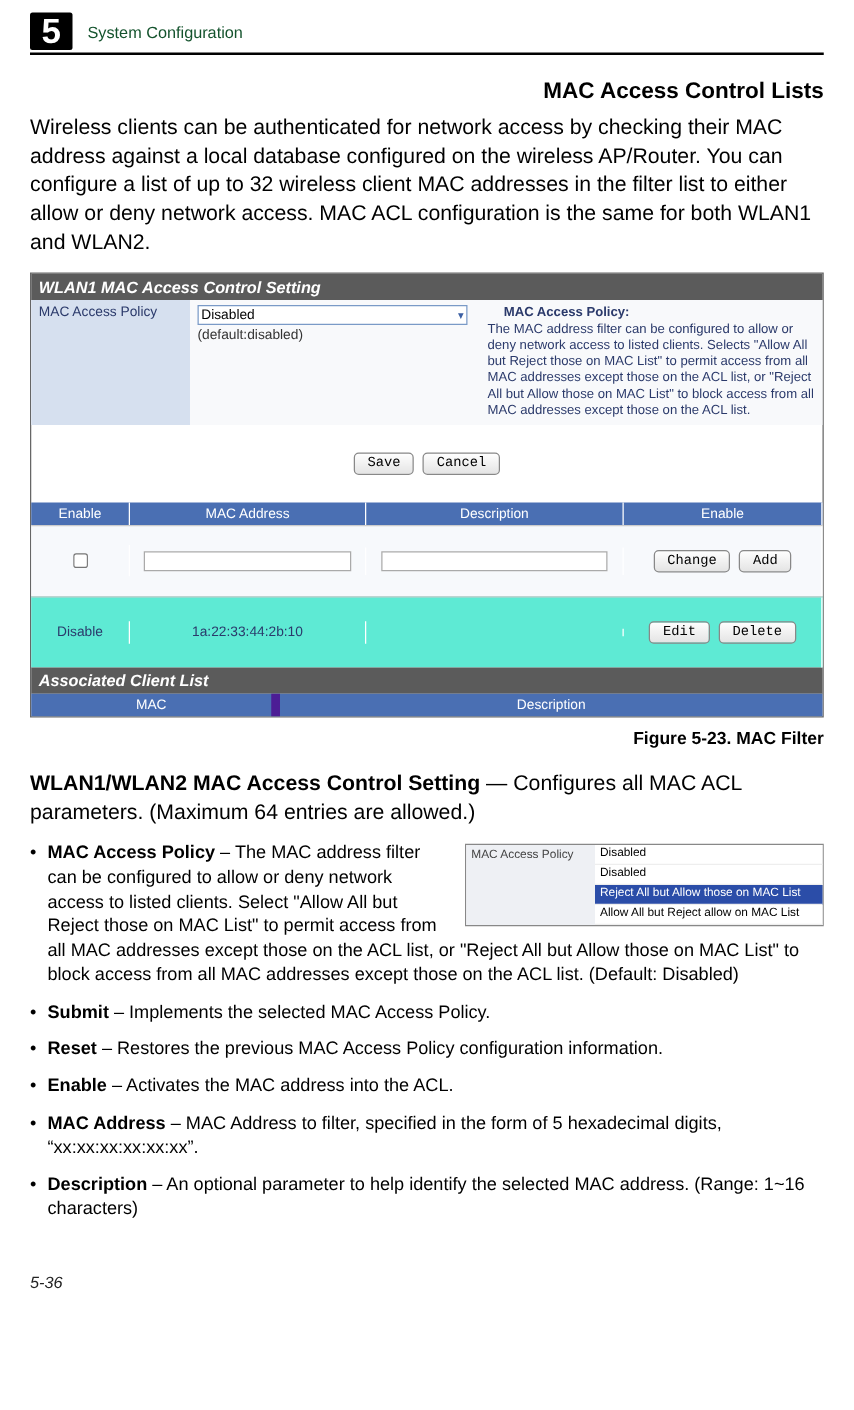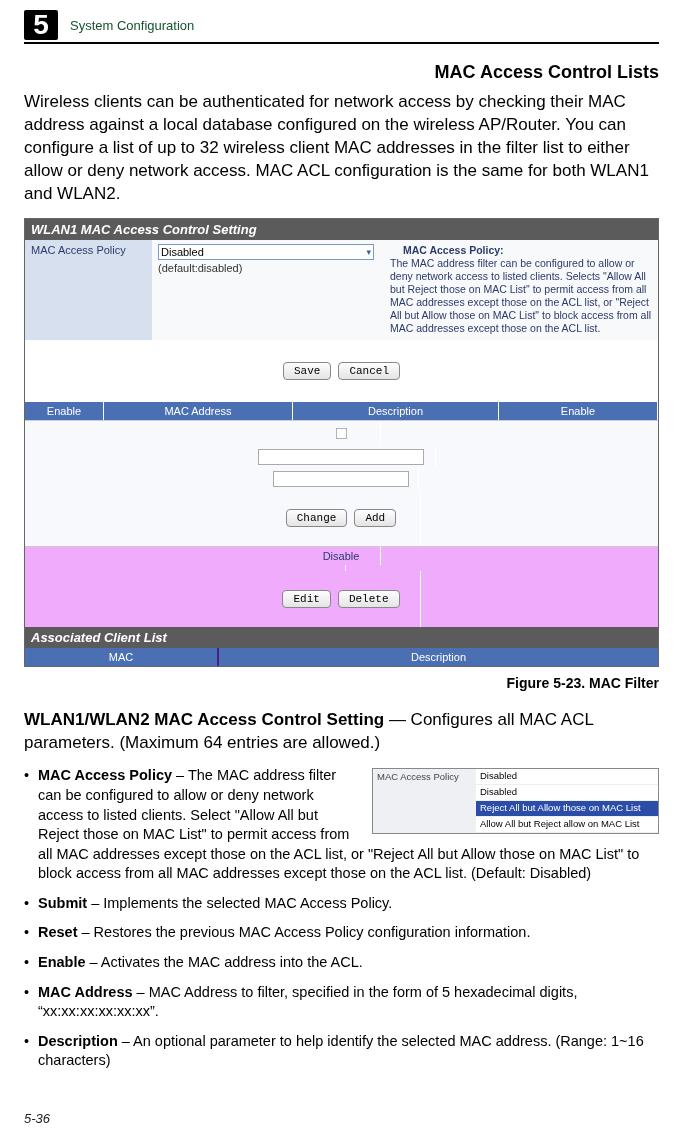--- a/index.html
+++ b/index.html
@@ -134,40 +134,39 @@
   .col-mac { width: 180px; }
   .col-desc { flex:1; }
   .col-action { width: 150px; }
   .tbl-row {
     display: flex;
     font-size: 11px;
     text-align: center;
     align-items: center;
     border-top: 1px solid #ccc;
     background: #f7f9fc;
-    flex-direction: column;
-  }
-  .tbl-row.alt { background: #f0abfc; }
+  }
+  .tbl-row.alt { background: #5eead4; }
   .tbl-row input[type=text] {
     width: 90%;
     border: 1px solid #aaa;
     font-size: 11px;
     padding: 1px;
   }
   .tbl-row input[type=checkbox] {
     transform: scale(0.9);
   }
   .assoc-header {
     display: flex;
     background: #4a6fb3;
     color: #fff;
     font-size: 11px;
   }
   .assoc-header > div { padding: 3px 6px; text-align:center; }
-  .assoc-mac { width: 180px; border-right:2px solid #4c1d95; }
+  .assoc-mac { width: 180px; border-right:7px solid #4c1d95; }
   .assoc-desc { flex:1; }
   .figure-caption {
     text-align: right;
     font-weight: bold;
     font-size: 14px;
     margin: 8px 0 18px 0;
   }
   .bullet-block { margin: 0 0 10px 0; }
   .bullet {
     display: flex;
@@ -264,20 +263,21 @@
       <div class="col-mac"><input type="text" style=""></div>
       <div class="col-desc"><input type="text" style=""></div>
       <div class="col-action">
         <span class="ui-btn">Change</span>
         <span class="ui-btn">Add</span>
       </div>
     </div>
 
     <div class="tbl-row alt">
       <div class="col-enable" style="color:#2b3a6b;">Disable</div>
+      <div class="col-mac" style="color:#2b3a6b;">1a:22:33:44:2b:10</div>
       <div class="col-desc"></div>
       <div class="col-action">
         <span class="ui-btn">Edit</span>
         <span class="ui-btn">Delete</span>
       </div>
     </div>
 
     <div class="bar-dark">Associated Client List</div>
     <div class="assoc-header">
       <div class="assoc-mac">MAC</div>

